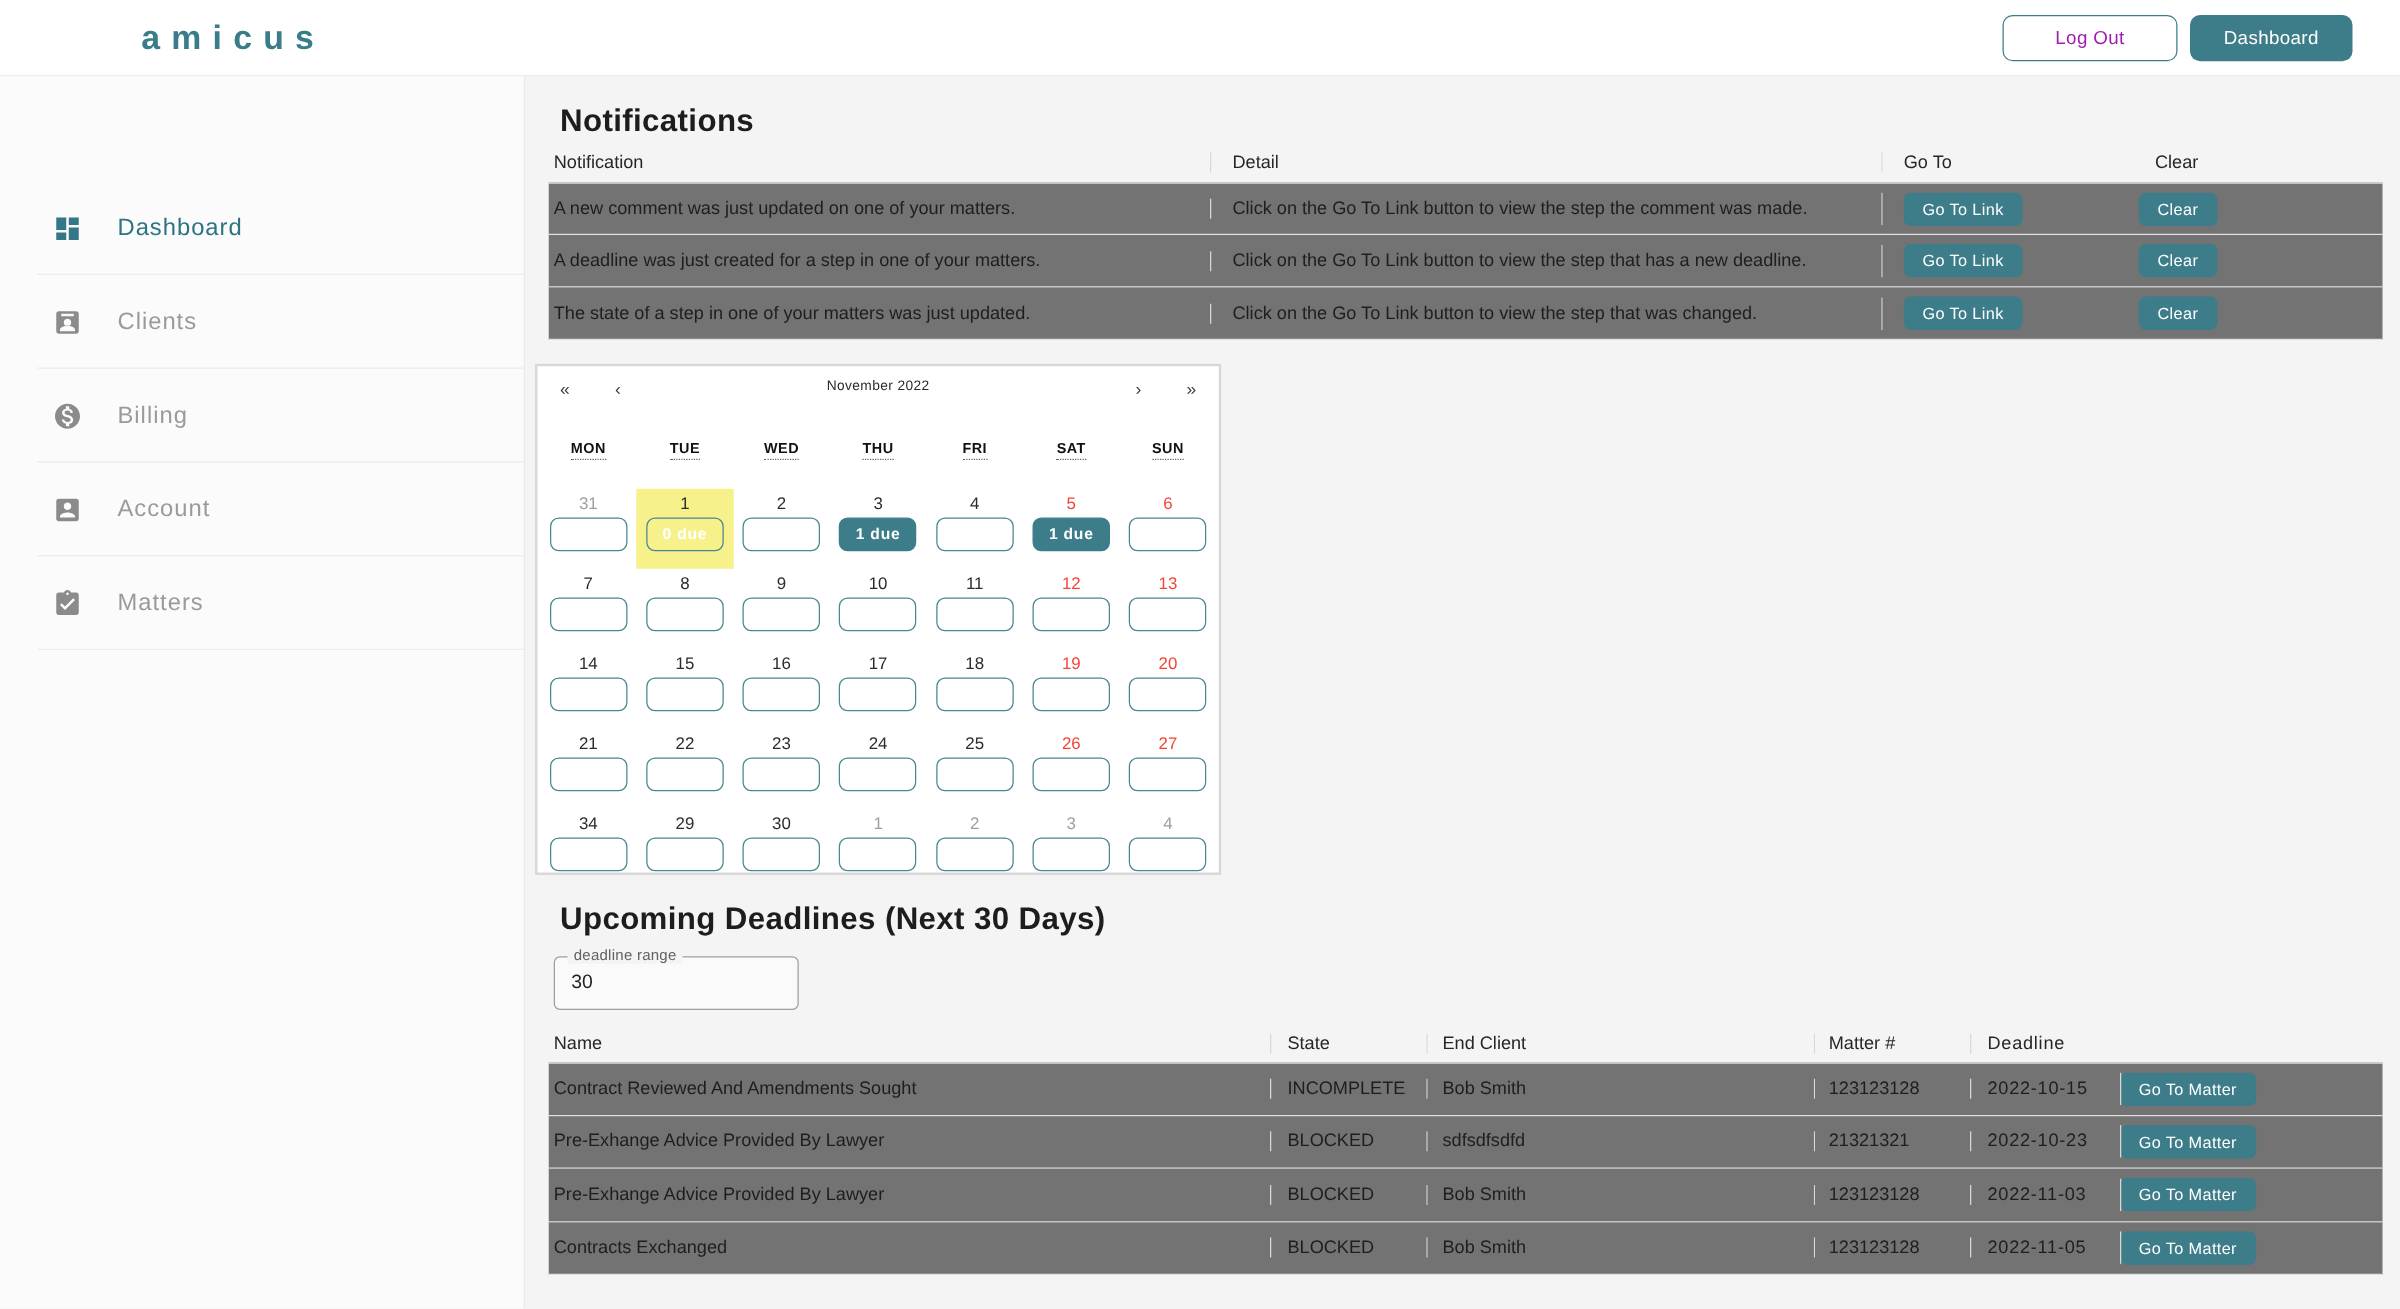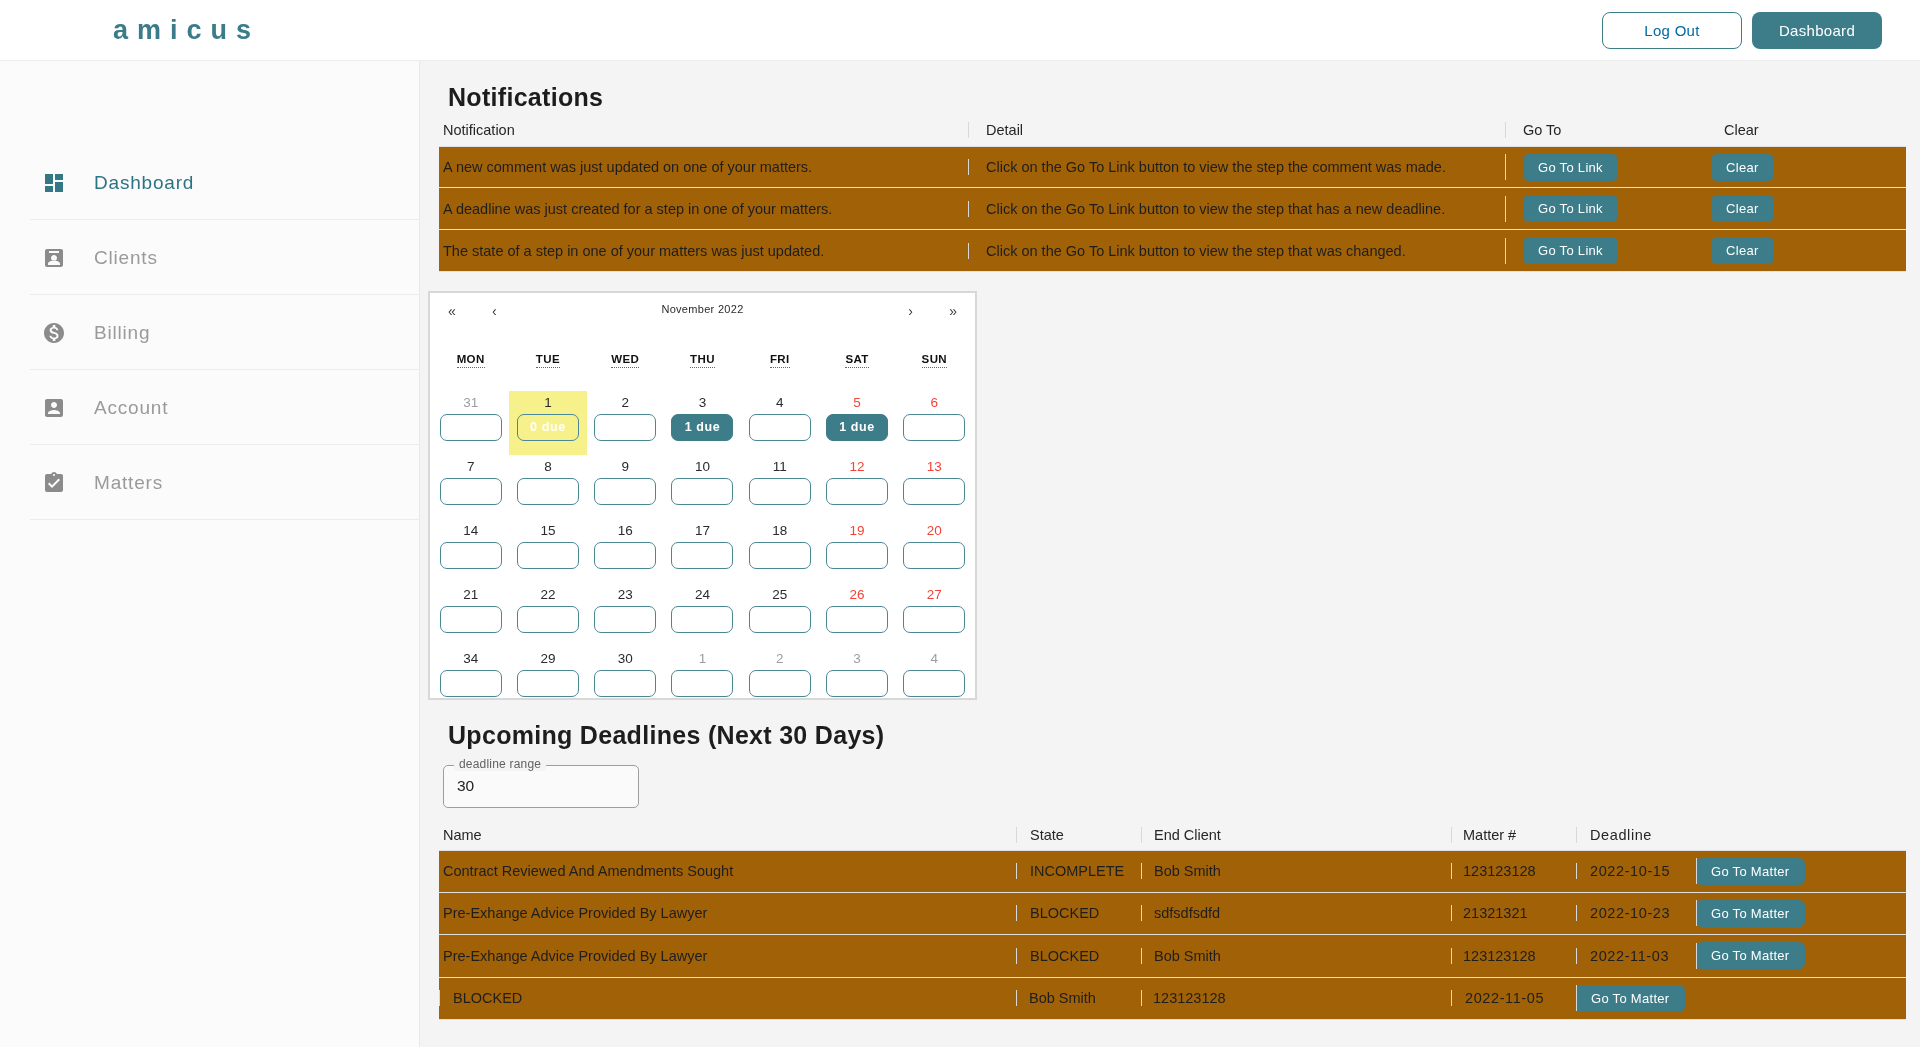--- a/index.html
+++ b/index.html
@@ -4,41 +4,41 @@
 <style>
   * { box-sizing: border-box; margin: 0; padding: 0; }
   html,body { width:1920px; height:1047px; overflow:hidden; }
   body { font-family:"Liberation Sans", sans-serif; background:#f4f4f4; color:#212121; }
   .app { position:relative; width:1920px; height:1047px; background:#f4f4f4; }
 
   
   .header { position:absolute; left:0; top:0; width:1920px; height:61px; background:#ffffff; border-bottom:1px solid #ececec; z-index:10; }
   .logo { position:absolute; left:113px; top:15px; font-size:27px; font-weight:700; letter-spacing:9px; color:#3a7c89; }
   .btn { font-family:inherit; cursor:pointer; border:none; border-radius:8px; font-size:15px; letter-spacing:0.3px; }
-  .btn-logout { position:absolute; left:1602px; top:12px; width:140px; height:37px; background:#ffffff; border:1px solid #3d7d8a; color:#0369a1; }
+  .btn-logout { position:absolute; left:1602px; top:12px; width:140px; height:37px; background:#ffffff; border:1px solid #3d7d8a; color:#a21caf; }
   .btn-dashboard { position:absolute; left:1752px; top:12px; width:130px; height:37px; background:#3d7d8a; color:#ffffff; }
 
   
   .sidebar { position:absolute; left:0; top:61px; width:420px; height:986px; background:#fbfbfb; border-right:1px solid #e9e9e9; }
   .nav { position:absolute; top:84px; left:0; right:0; list-style:none; }
   .nav-item { position:relative; display:flex; align-items:center; height:75px; padding-left:42px; cursor:pointer; color:#9a9a9a; font-size:19px; letter-spacing:0.8px; }
   .nav-item::after { content:""; position:absolute; left:30px; right:0; bottom:0; height:1px; background:#ececec; }
   .nav-item .ico { width:24px; height:24px; margin-right:28px; fill:#8b8b8b; flex:none; }
   .nav-item.active { color:#2c7383; }
   .nav-item.active .ico { fill:#347888; }
 
   
   .section-title { position:absolute; font-size:25px; font-weight:700; color:#1d1d1d; letter-spacing:0.3px; }
   .title-notifications { left:448px; top:83px; }
   .title-deadlines { left:448px; top:721px; }
 
   
   .tbl { position:absolute; left:439px; width:1467px; font-size:14.5px; color:#1e1e1e; }
   .thead { display:grid; align-items:center; color:#262626; }
-  .trow { display:grid; align-items:center; height:42px; background:#a16207; border-bottom:1px solid #e0e0e0; }
+  .trow { display:grid; align-items:center; height:42px; background:#737373; border-bottom:1px solid #e0e0e0; }
   .tcell { position:relative; white-space:nowrap; overflow:hidden; }
   .tick::before { content:""; position:absolute; left:0; top:50%; transform:translateY(-50%); width:1px; height:26px; background:#d8d8d8; }
   .cell-center { display:flex; justify-content:flex-start; align-items:center; }
   .tbtn { height:27px; padding:0 15px; background:#3d7d8a; color:#ffffff; border:none; border-radius:6px; font-size:13px; letter-spacing:0.3px; cursor:pointer; font-family:inherit; }
 
   .ntable { top:113px; }
   .ntable .thead { grid-template-columns:529px 537px 206px 195px; height:33px; }
   .ntable .trow { grid-template-columns:529px 537px 206px 195px; }
   .ntable .c1 { padding-left:4px; }
   .ntable .c2, .ntable .c3 { padding-left:18px; }
@@ -383,20 +383,21 @@
           <div class="tcell c1">Pre-Exhange Advice Provided By Lawyer</div>
           <div class="tcell c2 tick">BLOCKED</div>
           <div class="tcell c3 tick">Bob Smith</div>
           <div class="tcell c4 tick">123123128</div>
           <div class="tcell c5 tick">2022-11-03</div>
           <div class="tcell c6 tick cell-center">
             <button class="tbtn">Go To Matter</button>
           </div>
         </div>
         <div class="trow">
+          <div class="tcell c1">Contracts Exchanged</div>
           <div class="tcell c2 tick">BLOCKED</div>
           <div class="tcell c3 tick">Bob Smith</div>
           <div class="tcell c4 tick">123123128</div>
           <div class="tcell c5 tick">2022-11-05</div>
           <div class="tcell c6 tick cell-center">
             <button class="tbtn">Go To Matter</button>
           </div>
         </div>
       </div>
   </div>

